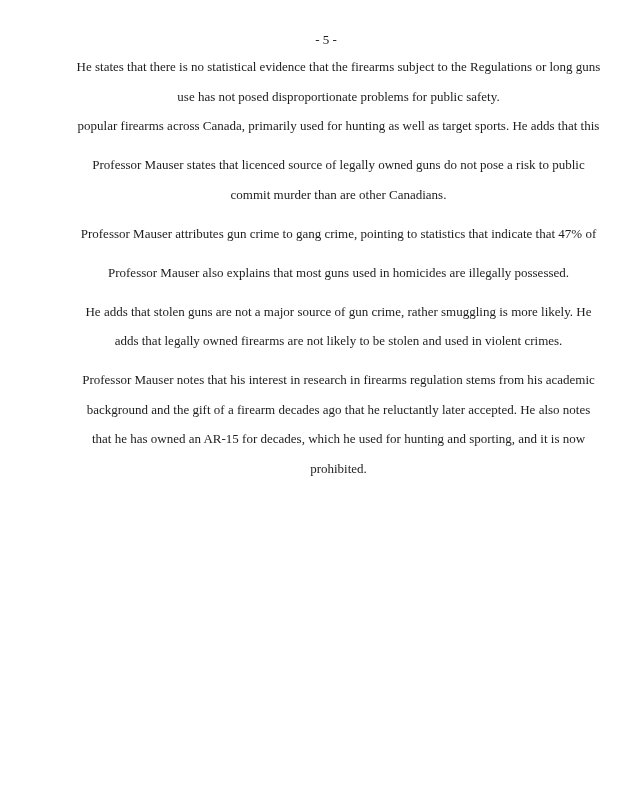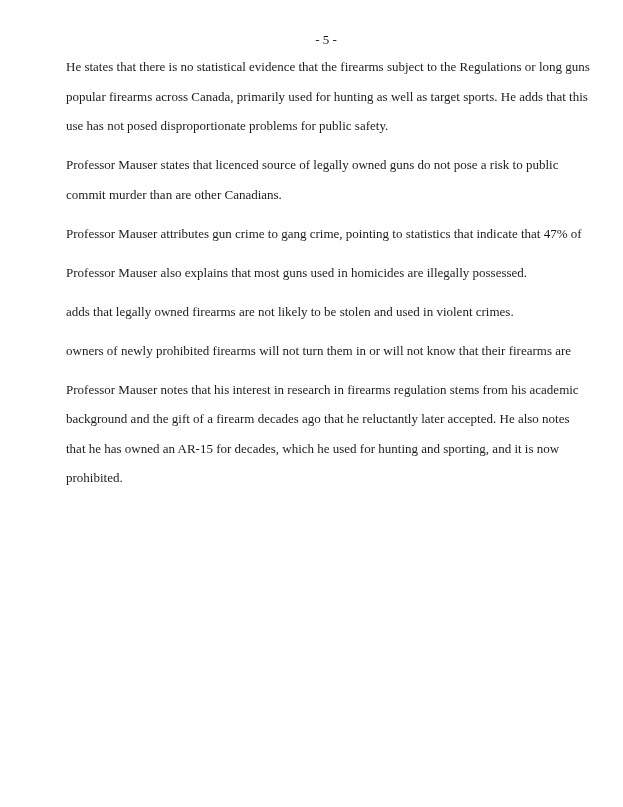--- a/index.html
+++ b/index.html
@@ -21,56 +21,57 @@
   }
   .page-header {
     width: 520px;
     height: 24px;
     line-height: 24px;
     font-size: 13px;
     text-align: center;
   }
   .page-body {
     font-size: 13px;
+    text-align: center;
   }
   .paragraph {
     margin: 0 0 9.5px 0;
   }
   .text-line {
     line-height: 29.5px;
     white-space: nowrap;
     font-size: 13px;
   }
 </style>
 </head>
 <body>
 
 <div class="page">
   <div class="page-header">- 5 -</div>
   <div class="page-body">
       <div class="paragraph">
         <div class="text-line">He states that there is no statistical evidence that the firearms subject to the Regulations or long guns</div>
+        <div class="text-line">use has not posed disproportionate problems for public safety.</div>
         <div class="text-line">popular firearms across Canada, primarily used for hunting as well as target sports. He adds that this</div>
-        <div class="text-line">use has not posed disproportionate problems for public safety.</div>
       </div>
       <div class="paragraph">
         <div class="text-line">Professor Mauser states that licenced source of legally owned guns do not pose a risk to public</div>
         <div class="text-line">commit murder than are other Canadians.</div>
       </div>
       <div class="paragraph">
         <div class="text-line">Professor Mauser attributes gun crime to gang crime, pointing to statistics that indicate that 47% of</div>
       </div>
       <div class="paragraph">
         <div class="text-line">Professor Mauser also explains that most guns used in homicides are illegally possessed.</div>
       </div>
       <div class="paragraph">
+        <div class="text-line">He adds that stolen guns are not a major source of gun crime, rather smuggling is more likely. He</div>
         <div class="text-line">adds that legally owned firearms are not likely to be stolen and used in violent crimes.</div>
       </div>
       <div class="paragraph">
-        <div class="text-line">owners of newly prohibited firearms will not turn them in or will not know that their firearms are</div>
       </div>
       <div class="paragraph">
         <div class="text-line">Professor Mauser notes that his interest in research in firearms regulation stems from his academic</div>
         <div class="text-line">background and the gift of a firearm decades ago that he reluctantly later accepted. He also notes</div>
         <div class="text-line">that he has owned an AR-15 for decades, which he used for hunting and sporting, and it is now</div>
         <div class="text-line">prohibited.</div>
       </div>
     </div>
 </div>
 

